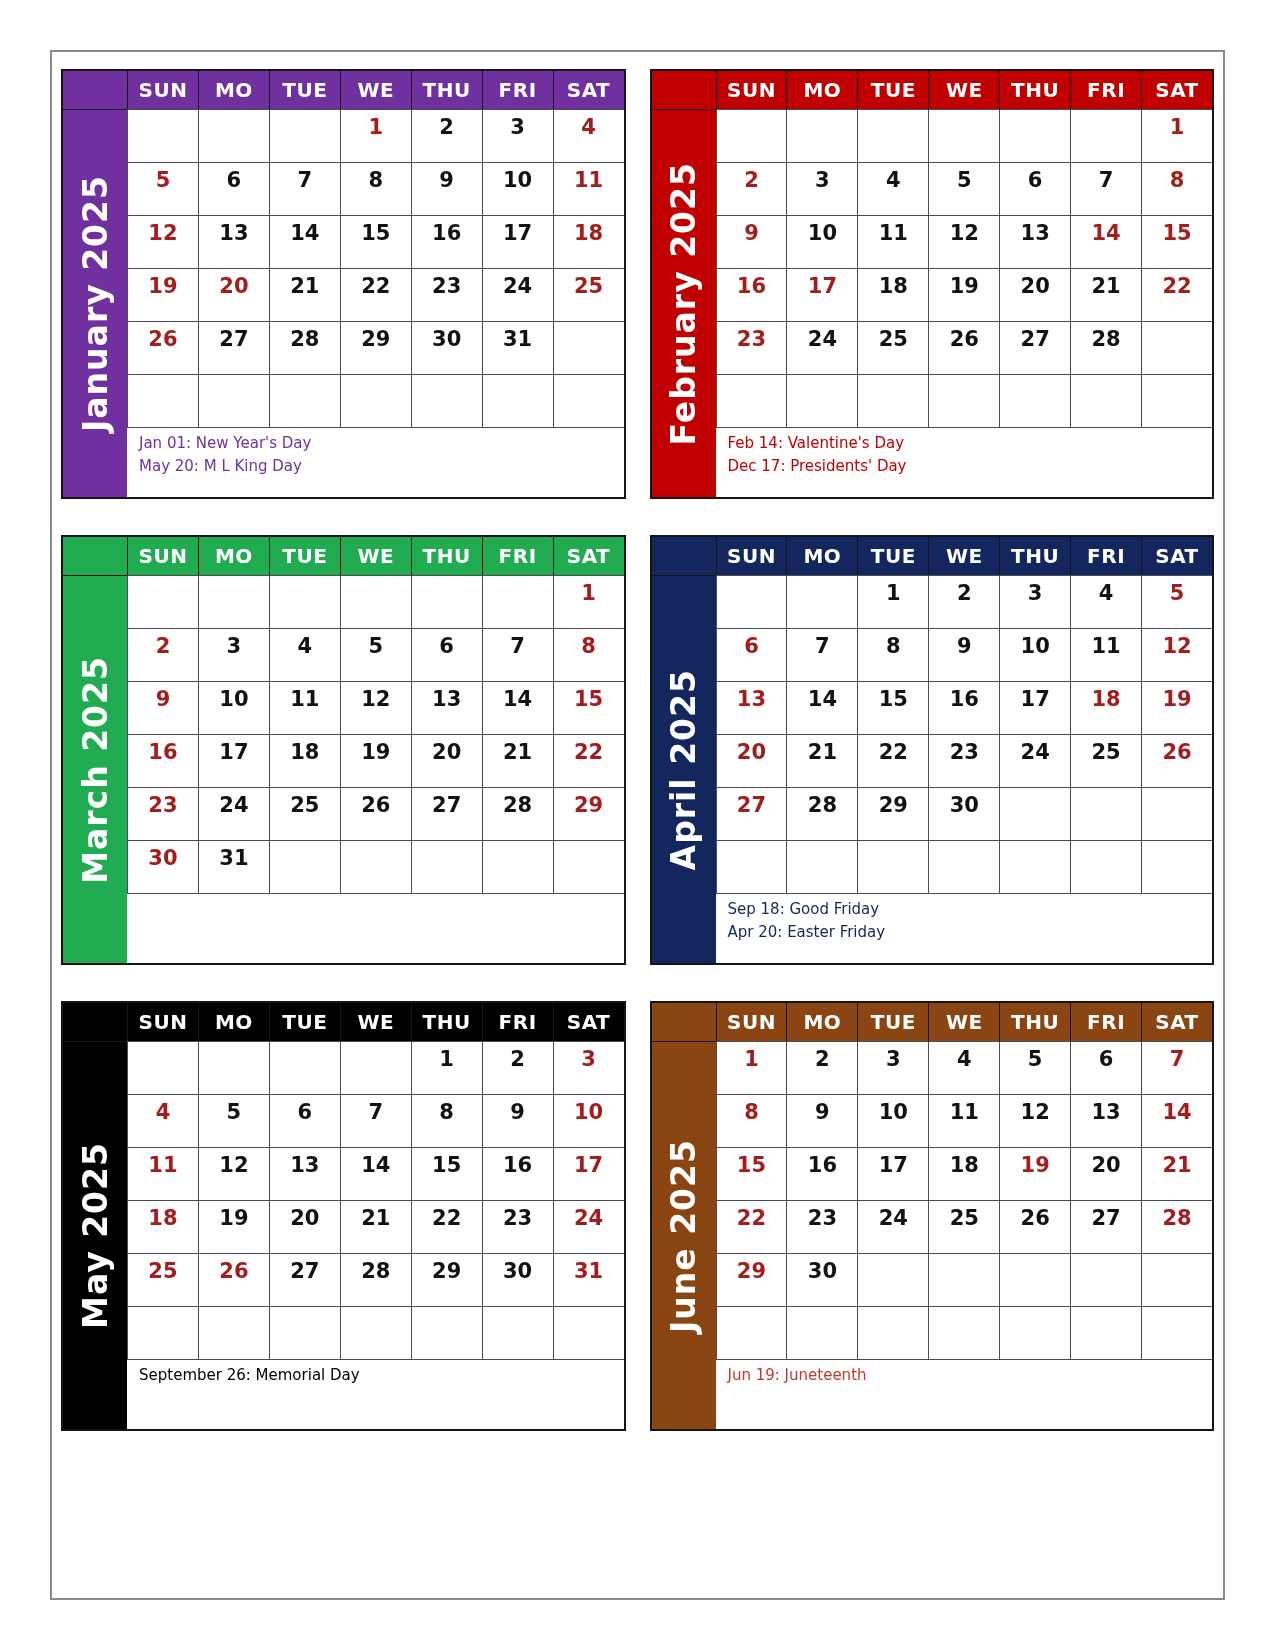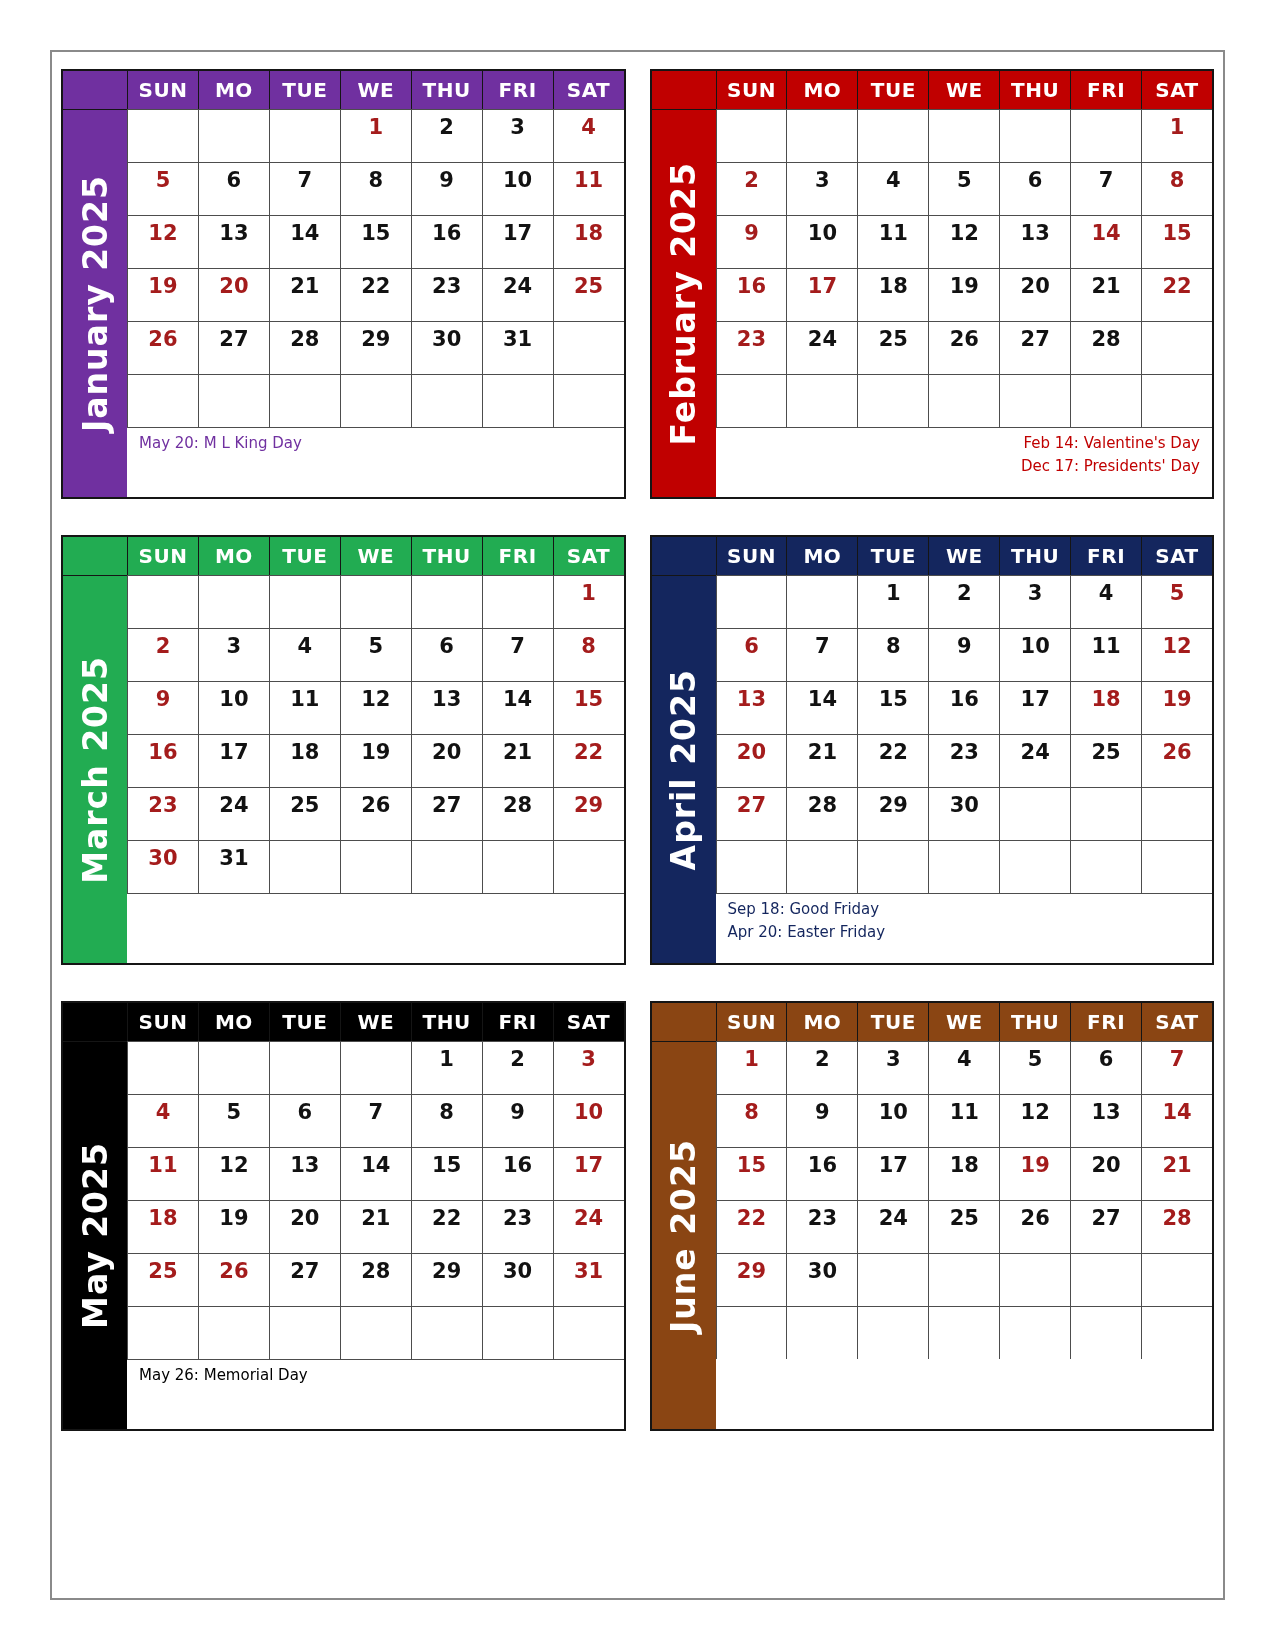--- a/index.html
+++ b/index.html
@@ -113,20 +113,21 @@
         <div class="day" style="grid-area: 6 / 7;">31</div>
         <div class="day" style="grid-area: 6 / 8;"></div>
         <div class="day" style="grid-area: 7 / 2;"></div>
         <div class="day" style="grid-area: 7 / 3;"></div>
         <div class="day" style="grid-area: 7 / 4;"></div>
         <div class="day" style="grid-area: 7 / 5;"></div>
         <div class="day" style="grid-area: 7 / 6;"></div>
         <div class="day" style="grid-area: 7 / 7;"></div>
         <div class="day" style="grid-area: 7 / 8;"></div>
         <div class="holidays" style="color: rgb(112, 48, 160);">
+          <div>Jan 01: New Year's Day</div>
           <div>May 20: M L King Day</div>
         </div>
       </div>
       <div class="month" style="--accent: #c00000;">
         <div class="corner" style="grid-area: 1 / 1;"></div>
         <div class="dow" style="grid-area: 1 / 2;">SUN</div>
         <div class="dow" style="grid-area: 1 / 3;">MO</div>
         <div class="dow" style="grid-area: 1 / 4;">TUE</div>
         <div class="dow" style="grid-area: 1 / 5;">WE</div>
         <div class="dow" style="grid-area: 1 / 6;">THU</div>
@@ -170,21 +171,21 @@
         <div class="day" style="grid-area: 6 / 6;">27</div>
         <div class="day" style="grid-area: 6 / 7;">28</div>
         <div class="day" style="grid-area: 6 / 8;"></div>
         <div class="day" style="grid-area: 7 / 2;"></div>
         <div class="day" style="grid-area: 7 / 3;"></div>
         <div class="day" style="grid-area: 7 / 4;"></div>
         <div class="day" style="grid-area: 7 / 5;"></div>
         <div class="day" style="grid-area: 7 / 6;"></div>
         <div class="day" style="grid-area: 7 / 7;"></div>
         <div class="day" style="grid-area: 7 / 8;"></div>
-        <div class="holidays" style="color: rgb(192, 0, 0); text-align: right;">
+        <div class="holidays" style="color: rgb(192, 0, 0);">
           <div>Feb 14: Valentine's Day</div>
           <div>Dec 17: Presidents' Day</div>
         </div>
       </div>
       <div class="month" style="--accent: #22ac52;">
         <div class="corner" style="grid-area: 1 / 1;"></div>
         <div class="dow" style="grid-area: 1 / 2;">SUN</div>
         <div class="dow" style="grid-area: 1 / 3;">MO</div>
         <div class="dow" style="grid-area: 1 / 4;">TUE</div>
         <div class="dow" style="grid-area: 1 / 5;">WE</div>
@@ -345,21 +346,21 @@
         <div class="day" style="grid-area: 6 / 7;">30</div>
         <div class="day red" style="grid-area: 6 / 8;">31</div>
         <div class="day" style="grid-area: 7 / 2;"></div>
         <div class="day" style="grid-area: 7 / 3;"></div>
         <div class="day" style="grid-area: 7 / 4;"></div>
         <div class="day" style="grid-area: 7 / 5;"></div>
         <div class="day" style="grid-area: 7 / 6;"></div>
         <div class="day" style="grid-area: 7 / 7;"></div>
         <div class="day" style="grid-area: 7 / 8;"></div>
         <div class="holidays" style="color: rgb(0, 0, 0);">
-          <div>May 26: Memorial Day</div>
+          <div>September 26: Memorial Day</div>
         </div>
       </div>
       <div class="month" style="--accent: #8a4513;">
         <div class="corner" style="grid-area: 1 / 1;"></div>
         <div class="dow" style="grid-area: 1 / 2;">SUN</div>
         <div class="dow" style="grid-area: 1 / 3;">MO</div>
         <div class="dow" style="grid-area: 1 / 4;">TUE</div>
         <div class="dow" style="grid-area: 1 / 5;">WE</div>
         <div class="dow" style="grid-area: 1 / 6;">THU</div>
         <div class="dow" style="grid-area: 1 / 7;">FRI</div>
@@ -402,15 +403,18 @@
         <div class="day" style="grid-area: 6 / 6;"></div>
         <div class="day" style="grid-area: 6 / 7;"></div>
         <div class="day" style="grid-area: 6 / 8;"></div>
         <div class="day" style="grid-area: 7 / 2;"></div>
         <div class="day" style="grid-area: 7 / 3;"></div>
         <div class="day" style="grid-area: 7 / 4;"></div>
         <div class="day" style="grid-area: 7 / 5;"></div>
         <div class="day" style="grid-area: 7 / 6;"></div>
         <div class="day" style="grid-area: 7 / 7;"></div>
         <div class="day" style="grid-area: 7 / 8;"></div>
+        <div class="holidays" style="color: rgb(192, 57, 43);">
+          <div>Jun 19: Juneteenth</div>
+        </div>
       </div>
     </div>
 </div>
 
 </body></html>

